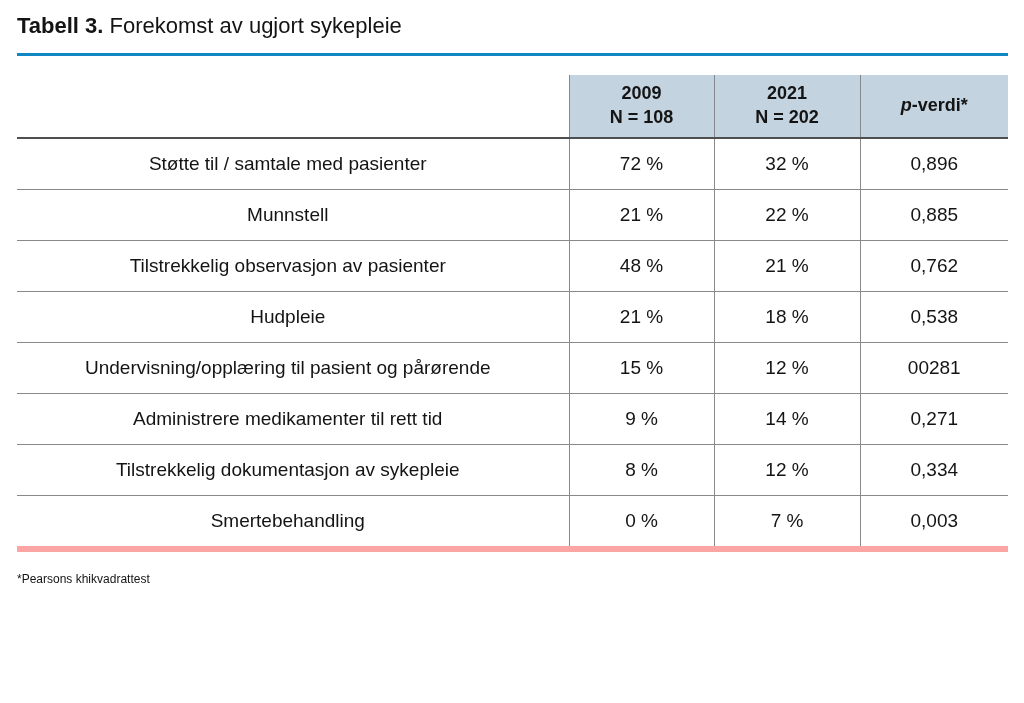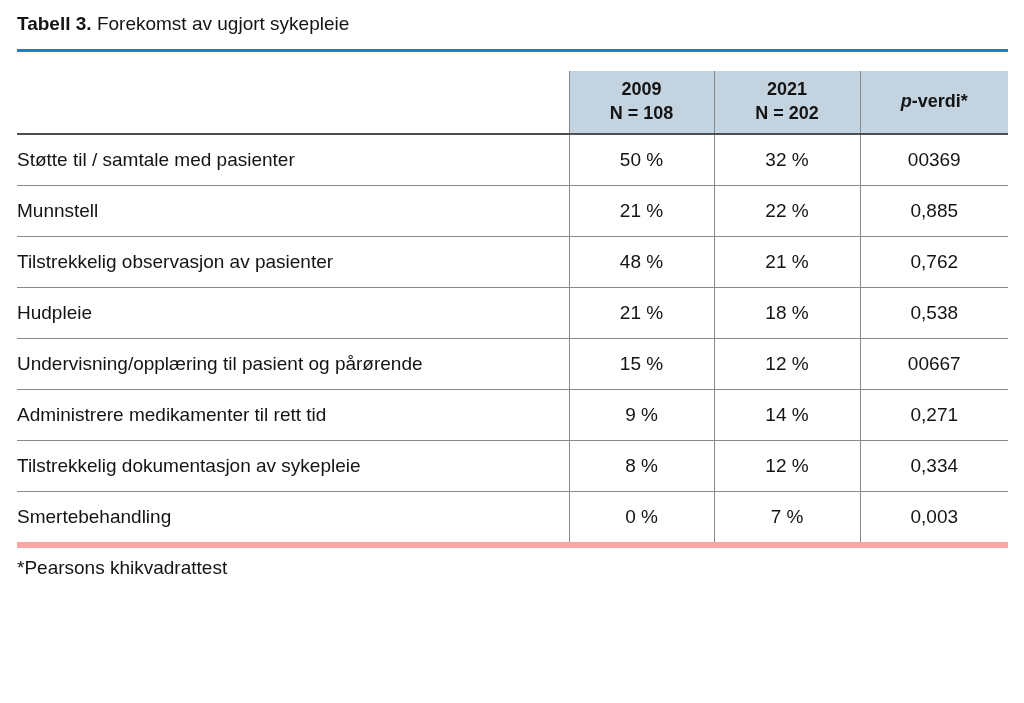--- a/index.html
+++ b/index.html
@@ -8,21 +8,21 @@
     width: 1024px;
     height: 703px;
     box-sizing: border-box;
     background: #ffffff;
     font-family: "Liberation Sans", sans-serif;
     color: #141414;
     padding: 10px 16px 0 17px;
     overflow: hidden;
   }
   .title {
-    font-size: 19px;
+    font-size: 22px;
     line-height: 1.3;
     margin: 2px 0 0 0;
   }
   .title .title-label { font-weight: 700; }
   .title .title-text { font-weight: 400; }
   .rule {
     height: 3px;
     background: #1186c4;
     border: 0;
     margin: 0;
@@ -62,32 +62,32 @@
   }
   thead th.rowhead { background: transparent; }
   .p-italic { font-style: italic; }
   tbody td {
     height: 50px;
     vertical-align: middle;
     border-bottom: 1px solid #898989;
     padding: 0;
   }
   tbody td.label-cell {
-    text-align: left;
+    text-align: center;
     padding-right: 10px;
   }
   tbody td.val-cell {
     text-align: center;
     border-left: 1px solid #898989;
   }
   tbody tr:last-child td { border-bottom: 6px solid #fca5a5; }
   .footnote {
-    font-size: 19px;
+    font-size: 12px;
     font-weight: 400;
-    margin-top: 9px;
+    margin-top: 20px;
   }
 </style>
 </head>
 <body>
 
 <div class="page">
 
   <p class="title">
     <span class="title-label">Tabell 3.</span>
     <span> </span>
@@ -116,23 +116,23 @@
           <div>N = 202</div>
         </th>
         <th class="numhead">
           <span class="p-italic">p</span><span>-verdi*</span>
         </th>
       </tr>
     </thead>
     <tbody>
         <tr>
       <td class="label-cell">Støtte til / samtale med pasienter</td>
-      <td class="val-cell">50 %</td>
+      <td class="val-cell">72 %</td>
       <td class="val-cell">32 %</td>
-      <td class="val-cell">00369</td>
+      <td class="val-cell">0,896</td>
     </tr>
         <tr>
       <td class="label-cell">Munnstell</td>
       <td class="val-cell">21 %</td>
       <td class="val-cell">22 %</td>
       <td class="val-cell">0,885</td>
     </tr>
         <tr>
       <td class="label-cell">Tilstrekkelig observasjon av pasienter</td>
       <td class="val-cell">48 %</td>
@@ -142,21 +142,21 @@
         <tr>
       <td class="label-cell">Hudpleie</td>
       <td class="val-cell">21 %</td>
       <td class="val-cell">18 %</td>
       <td class="val-cell">0,538</td>
     </tr>
         <tr>
       <td class="label-cell">Undervisning/opplæring til pasient og pårørende</td>
       <td class="val-cell">15 %</td>
       <td class="val-cell">12 %</td>
-      <td class="val-cell">00667</td>
+      <td class="val-cell">00281</td>
     </tr>
         <tr>
       <td class="label-cell">Administrere medikamenter til rett tid</td>
       <td class="val-cell">9 %</td>
       <td class="val-cell">14 %</td>
       <td class="val-cell">0,271</td>
     </tr>
         <tr>
       <td class="label-cell">Tilstrekkelig dokumentasjon av sykepleie</td>
       <td class="val-cell">8 %</td>

